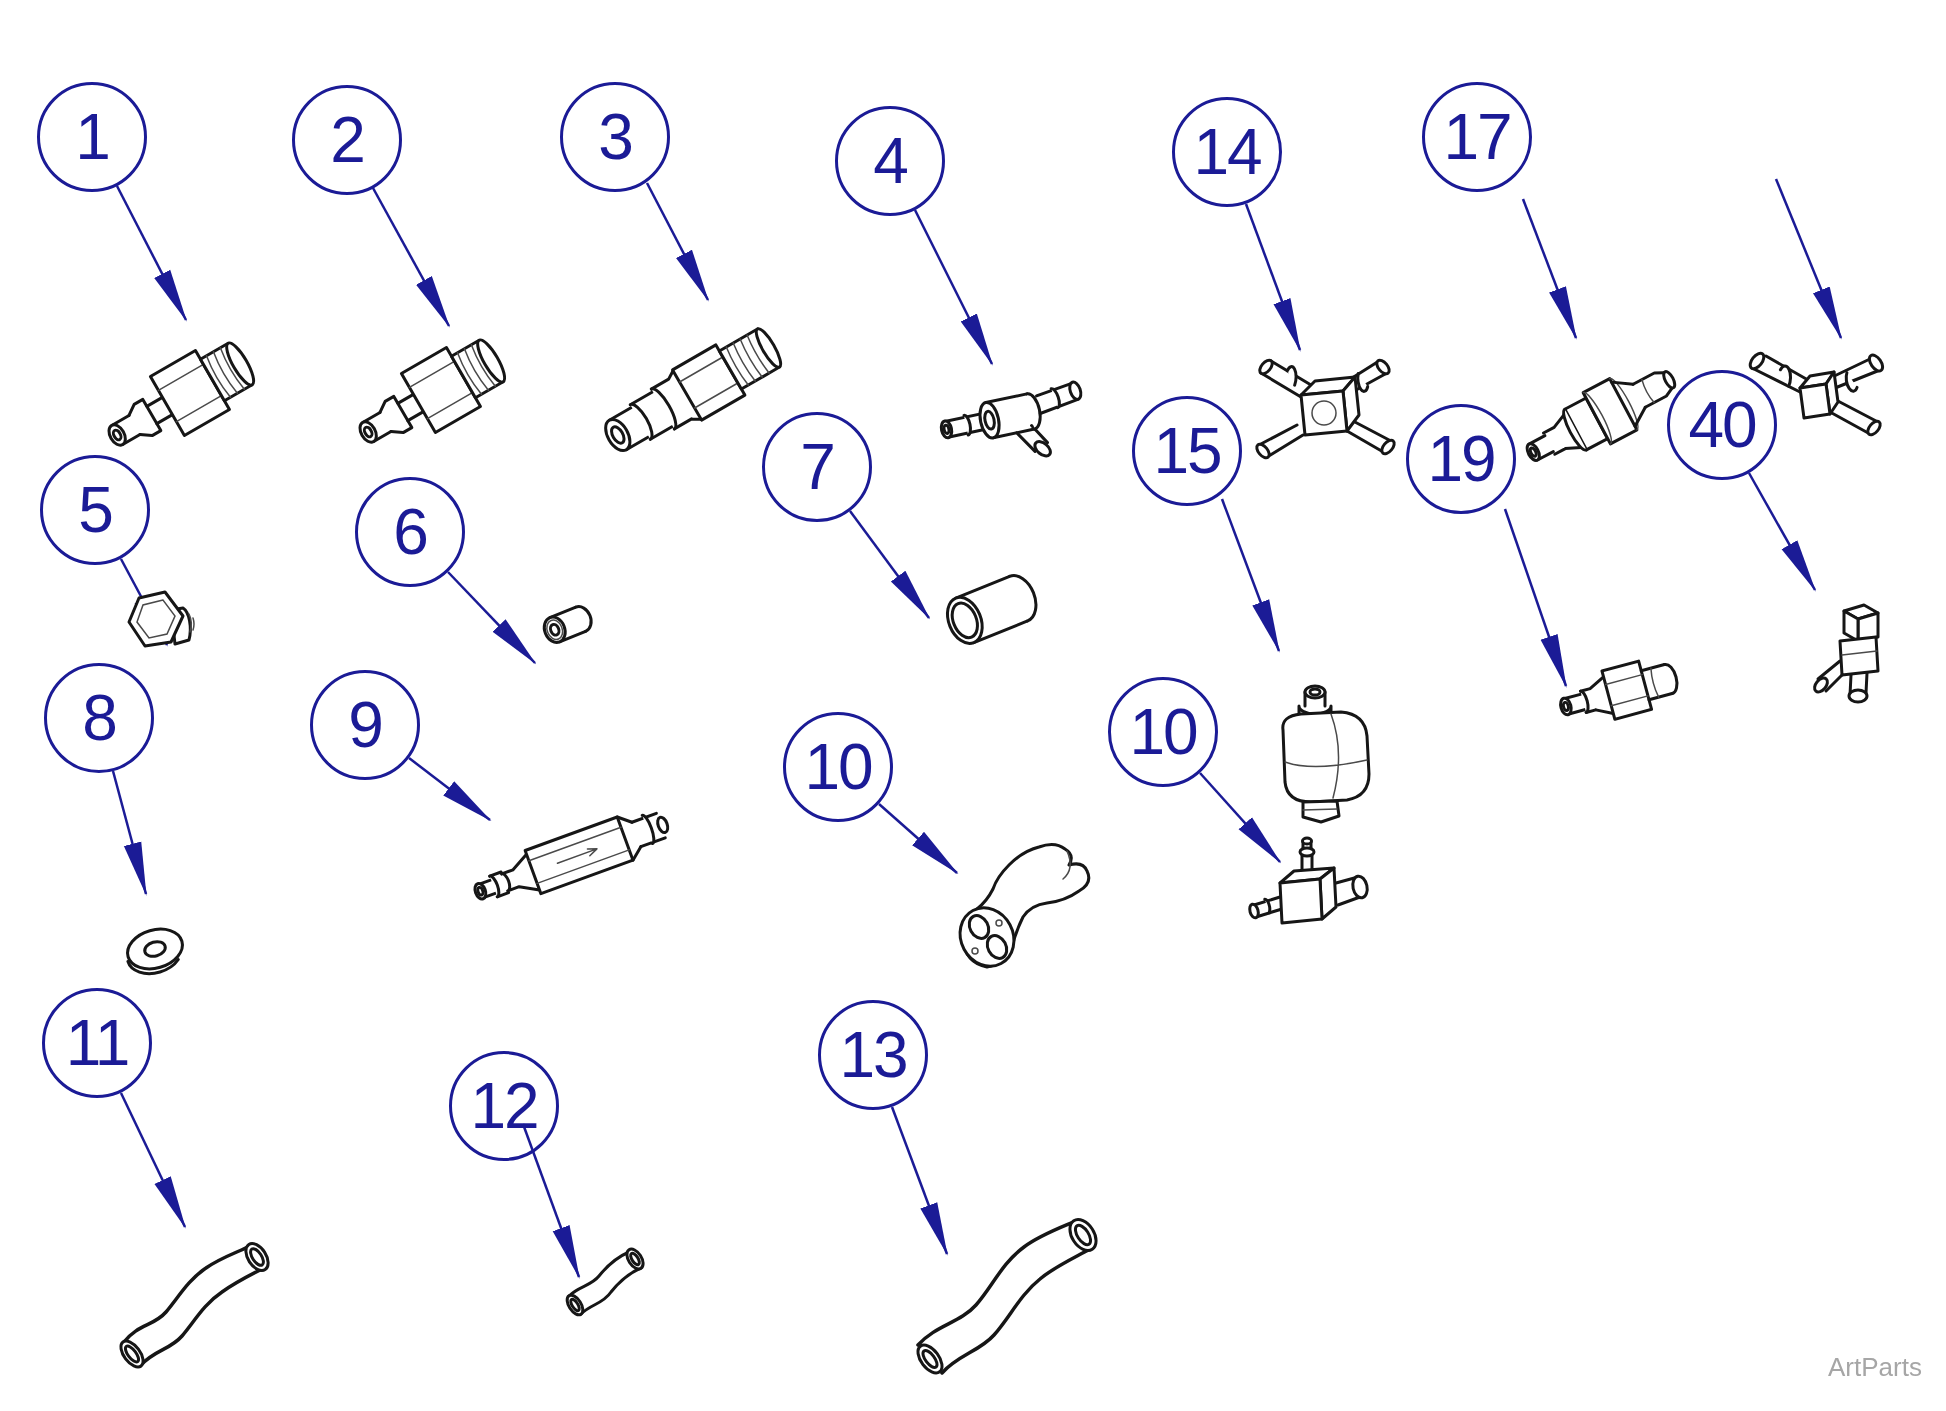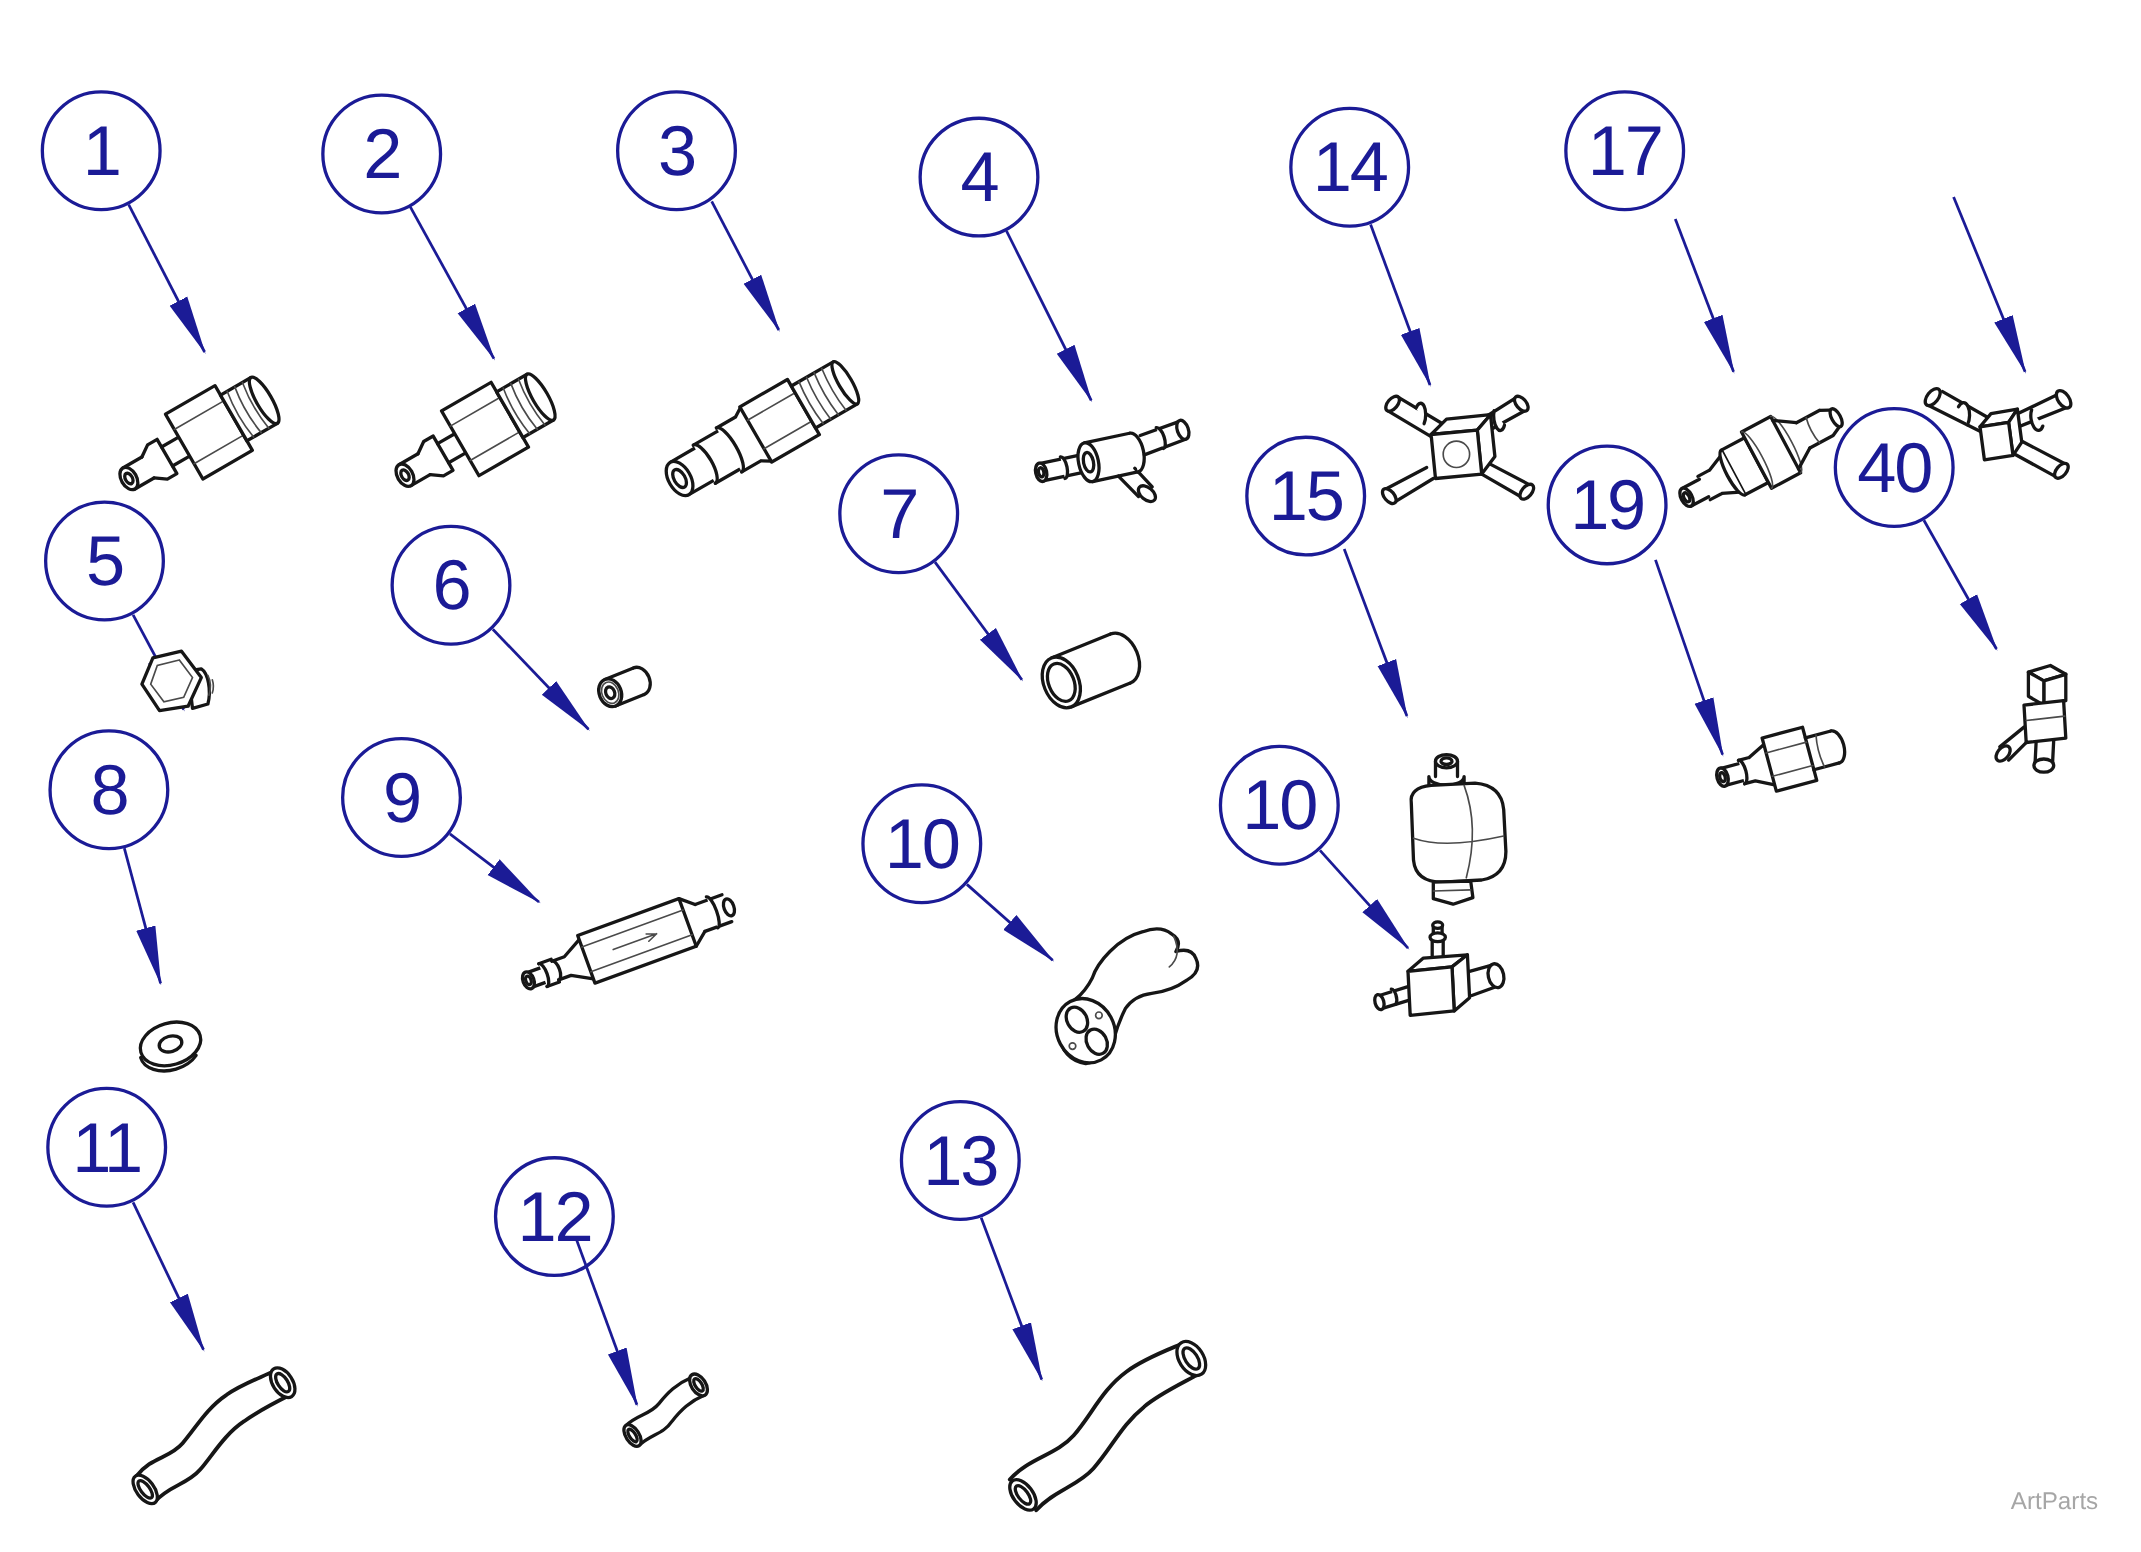--- a/index.html
+++ b/index.html
@@ -17,21 +17,21 @@
     position:absolute;width:110px;height:110px;box-sizing:border-box;
     border:3px solid var(--accent);border-radius:50%;
     display:flex;align-items:center;justify-content:center;
     color:var(--accent);font-size:64px;letter-spacing:-2px;
     background:transparent;line-height:1;
   }
   .part{position:absolute;}
   .part svg{display:block;overflow:visible;}
   .wm{
     position:absolute;top:1352px;left:1828px;
-    color:#a6a6a6;font-size:22px;
+    color:#a6a6a6;font-size:26px;
   }
   .o{stroke:var(--ink);stroke-width:3;fill:#fff;stroke-linejoin:round;stroke-linecap:round;}
   .on{stroke:var(--ink);stroke-width:3;fill:none;stroke-linejoin:round;stroke-linecap:round;}
   .t{stroke:#4a4a4a;stroke-width:1.5;fill:none;stroke-linecap:round;}
   .lead{stroke:var(--accent);stroke-width:2.5;}
 </style>
 </head>
 <body>
 
 <div class="stage">

